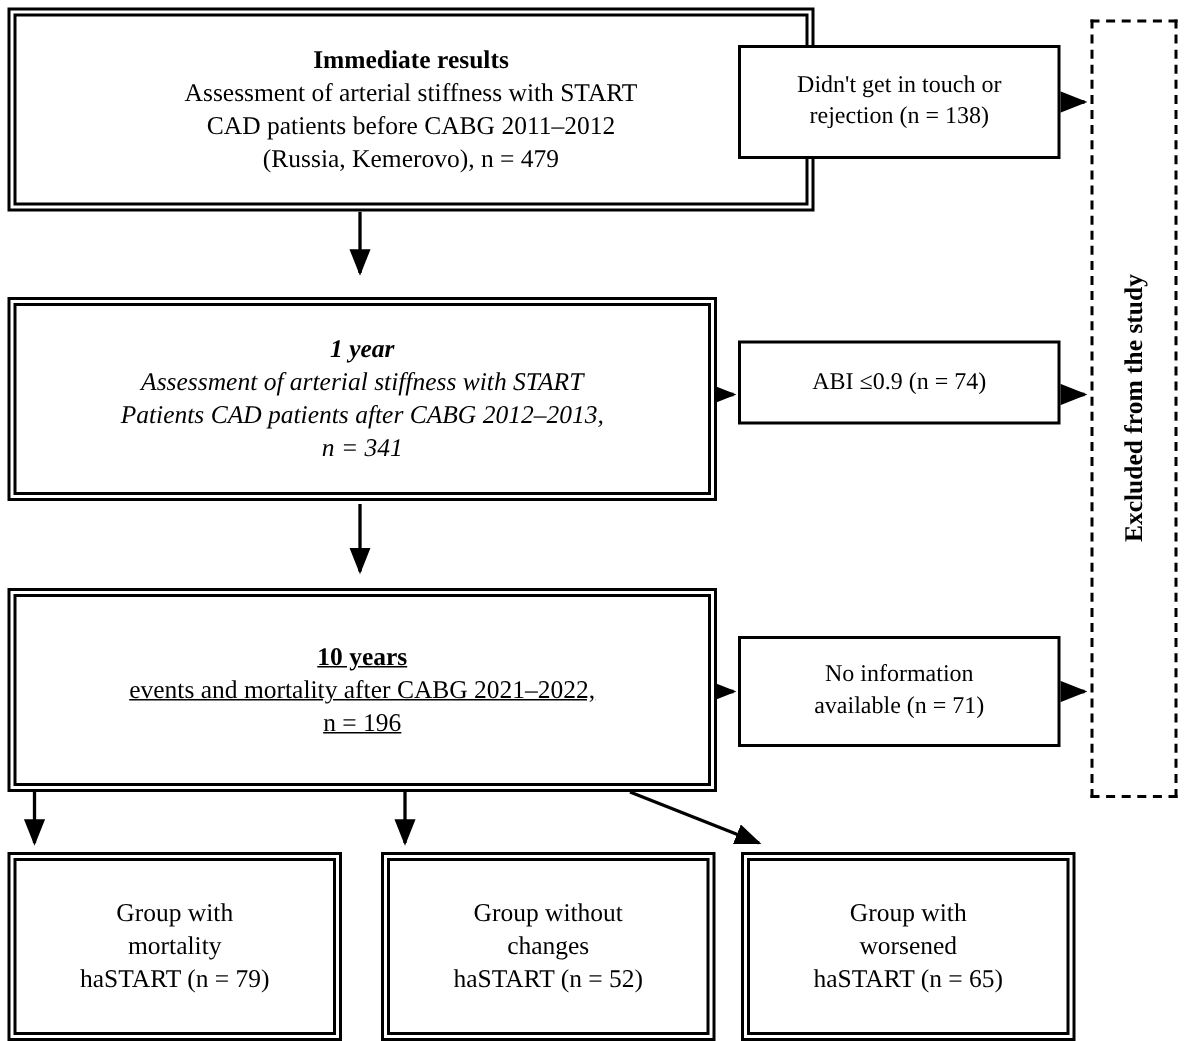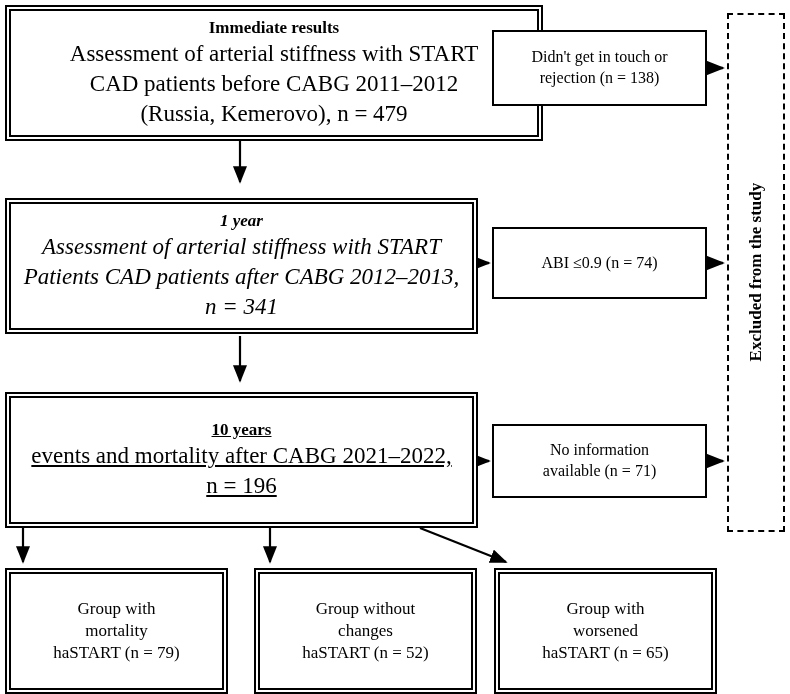--- a/index.html
+++ b/index.html
@@ -55,21 +55,21 @@
   
   .box.dashed {
     border: 2px dashed #000;
   }
 
   .stage-title {
     font-weight: bold;
     font-size: 17px;
   }
   .stage-line {
-    font-size: 23px;
+    font-size: 17px;
     white-space: nowrap;
   }
   .side-line {
     font-size: 16px;
     white-space: nowrap;
     text-align: right;
   }
   .group-line {
     font-size: 17px;
     white-space: nowrap;
@@ -139,21 +139,21 @@
 
   <div class="box double" style="left:5px; top:198px; width:473px; height:136px;font-style:italic;">
     <div class="inner">
       <div class="stage-title">1 year</div>
       <div class="stage-line">Assessment of arterial stiffness with START</div>
       <div class="stage-line">Patients CAD patients after CABG 2012–2013,</div>
       <div class="stage-line">n = 341</div>
     </div>
   </div>
 
-  <div class="box single" style="left:492px; top:227px; width:215px; height:72px;">
+  <div class="box single" style="left:492px; top:227px; width:215px; height:56px;">
     <div class="side-line">ABI ≤0.9 (n = 74)</div>
   </div>
 
   <div class="box double" style="left:5px; top:392px; width:473px; height:136px;text-decoration:underline;">
     <div class="inner">
       <div class="stage-title">10 years</div>
       <div class="stage-line">events and mortality after CABG 2021–2022,</div>
       <div class="stage-line">n = 196</div>
     </div>
   </div>

